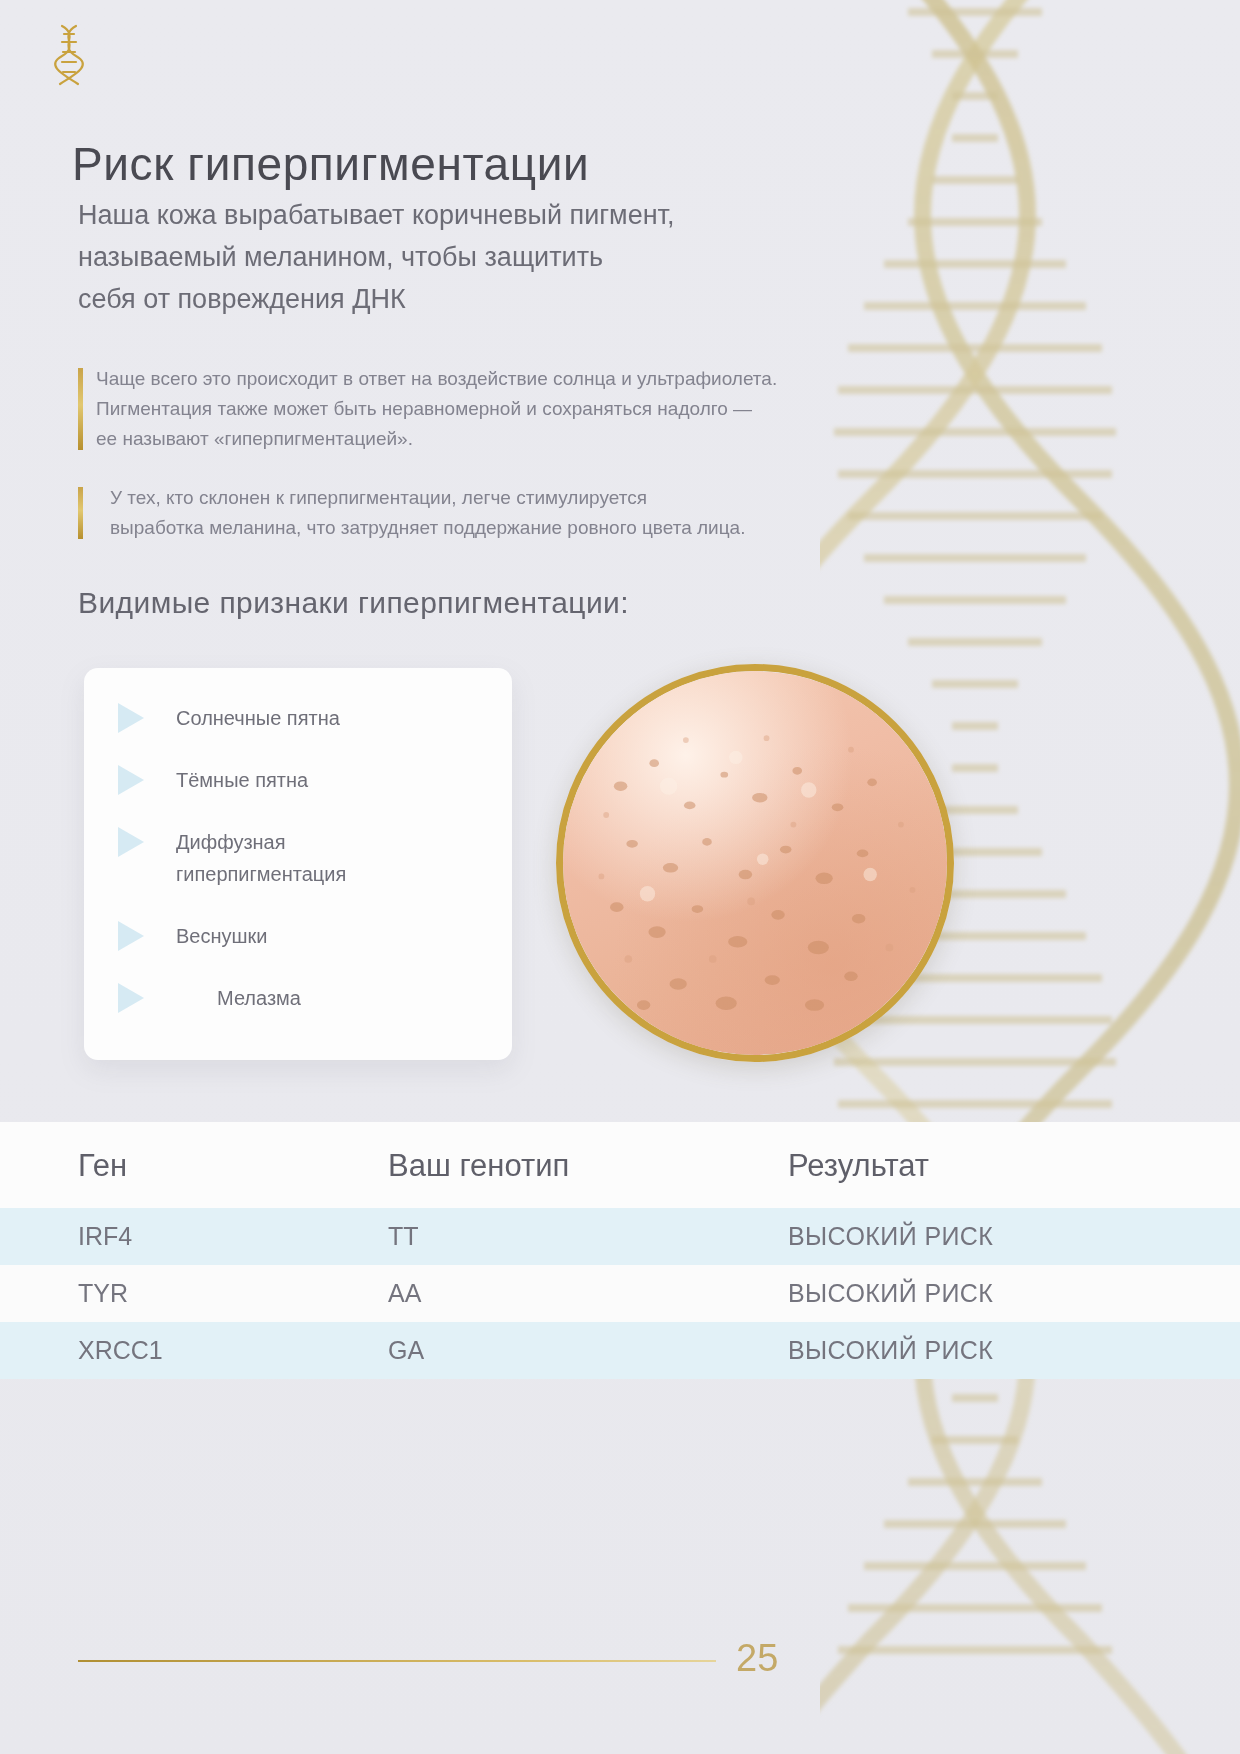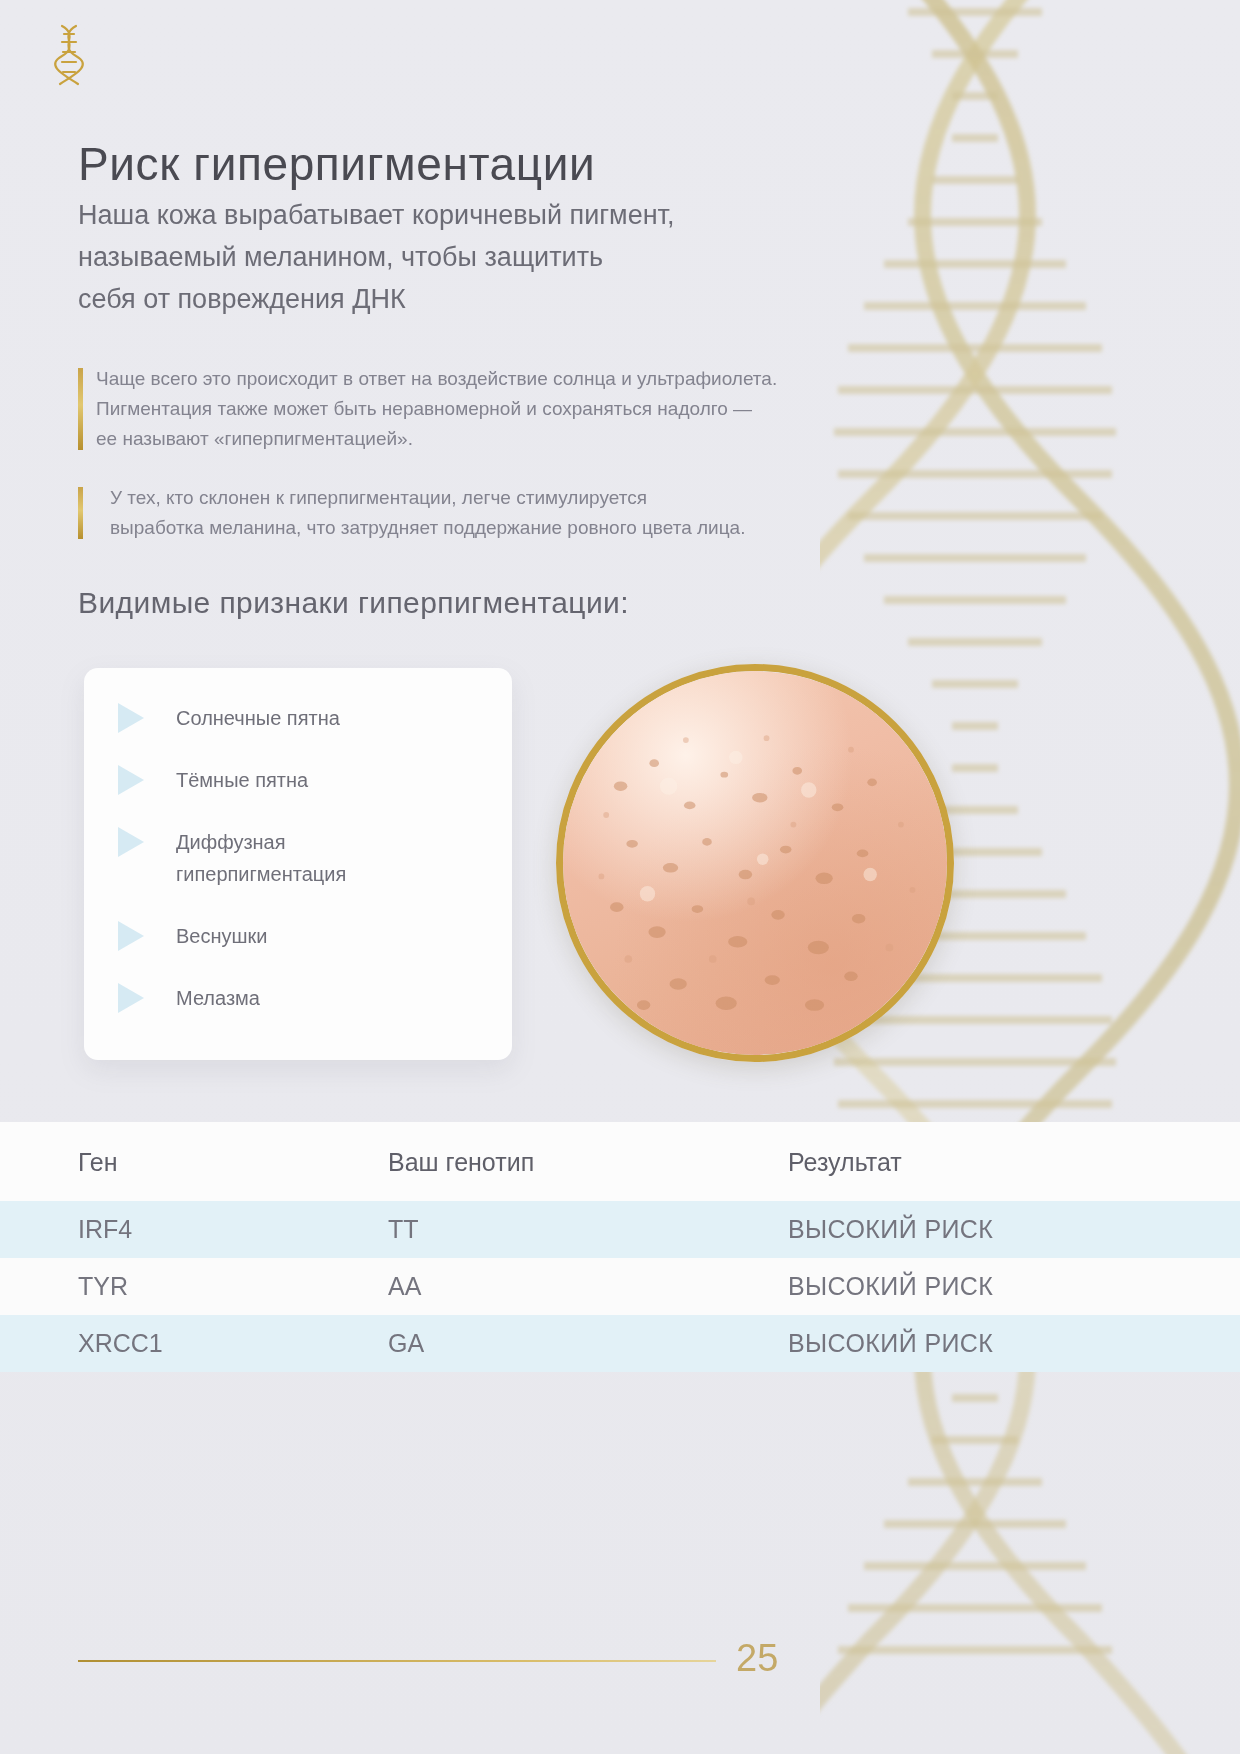--- a/index.html
+++ b/index.html
@@ -50,21 +50,21 @@
   
   .content {
     position: absolute;
     left: 0; top: 0;
     width: 1240px;
     z-index: 3;
   }
 
   .page-title {
     position: absolute;
-    left: 78px;
+    left: 72px;
     top: 106px;
     font-size: 46px;
     font-weight: 300;
     letter-spacing: 0.6px;
     color: #4a4a52;
     white-space: nowrap;
   }
 
   .intro {
     position: absolute;
@@ -123,21 +123,21 @@
     padding: 34px 0 0 0;
     box-sizing: border-box;
   }
   .sign-row {
     display: flex;
     align-items: flex-start;
     padding: 0 0 0 34px;
     margin-bottom: 30px;
     min-height: 32px;
   }
-  .sign-row:last-child { margin-bottom: 0; }
+  .sign-row:last-child { margin-bottom: 0; gap: 41px; }
   .sign-arrow {
     width: 0; height: 0;
     border-top: 15px solid transparent;
     border-bottom: 15px solid transparent;
     border-left: 26px solid #d6eaf3;
     flex: 0 0 auto;
     margin-top: 1px;
   }
   .sign-label {
     margin-left: 32px;
@@ -189,21 +189,21 @@
     width: 1240px;
     border-collapse: collapse;
     table-layout: fixed;
   }
   .gtable th, .gtable td {
     text-align: left;
     font-weight: 300;
     vertical-align: middle;
   }
   .gtable th {
-    font-size: 25px;
+    font-size: 31px;
     color: #5f5f69;
     padding: 26px 0 24px 0;
     background: #fcfcfc;
   }
   .gtable td {
     font-size: 25px;
     color: #74747e;
     padding: 14px 0 14px 0;
   }
   .col-gene  { width: 310px; padding-left: 78px !important; }

